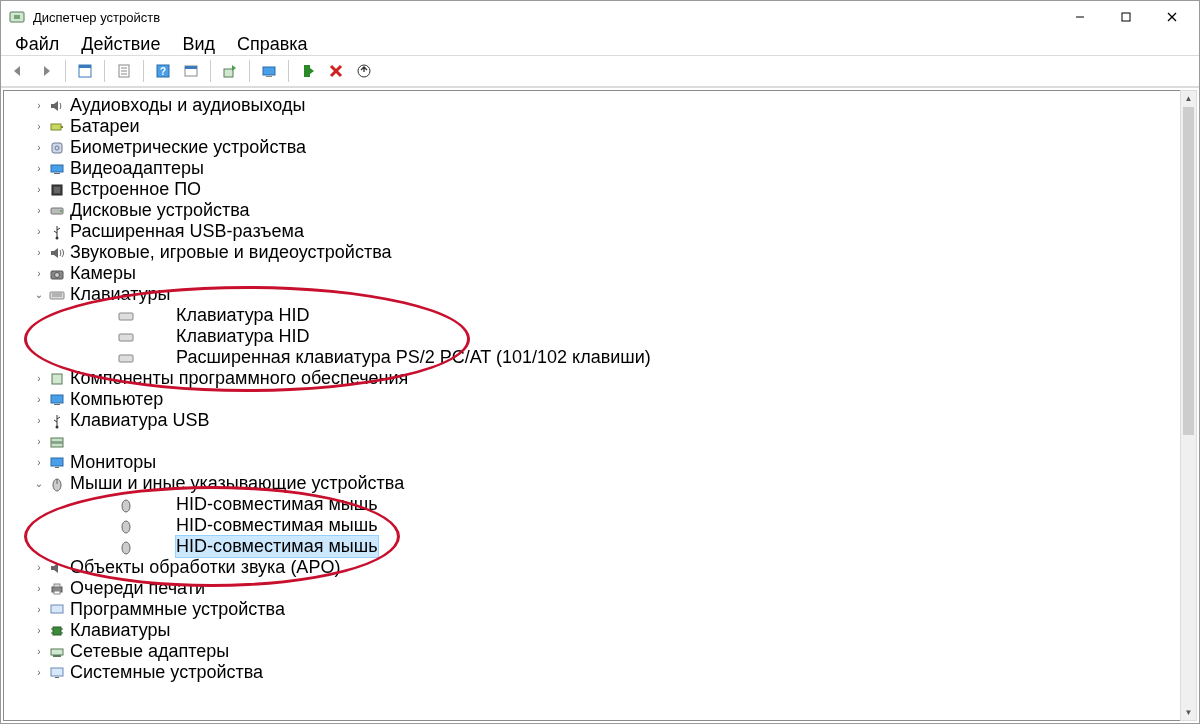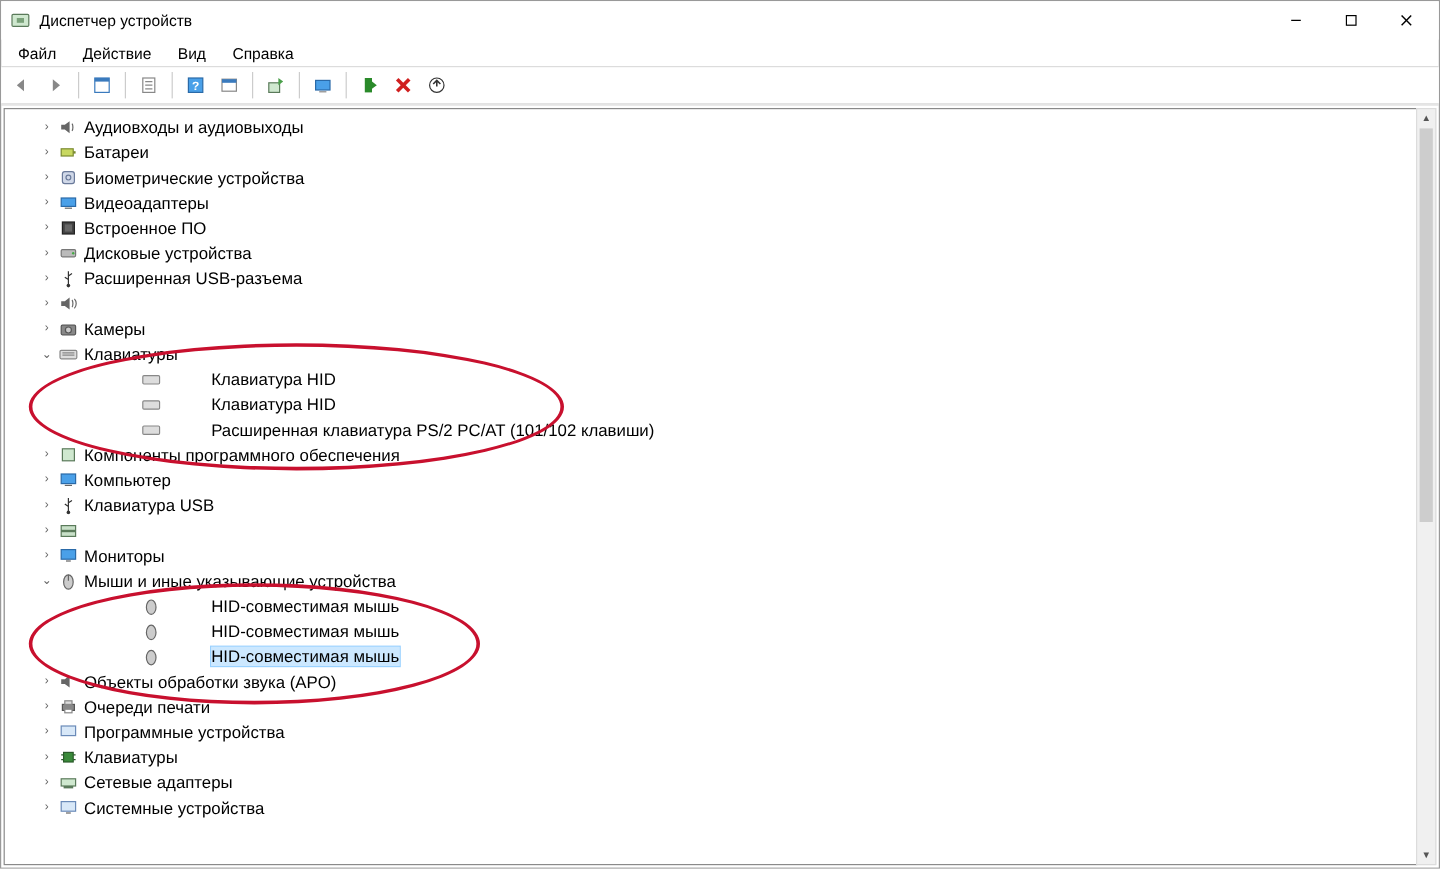--- a/index.html
+++ b/index.html
@@ -46,21 +46,21 @@
     font-size: 10px;
     color:#000;
     cursor: default;
   }
   
   .menubar {
     height: 22px;
     display: flex;
     align-items: center;
     padding: 0 4px;
-    font-size: 13px;
+    font-size: 18px;
     gap: 2px;
   }
   .menuitem {
     padding: 1px 10px;
     cursor: default;
   }
   
   .toolbar {
     height: 30px;
     border-top: 1px solid #dcdcdc;
@@ -110,21 +110,21 @@
     color:#666; font-size:10px; margin-right: 2px;
     user-select:none;
   }
   .chev.empty { visibility: hidden; }
   .ic {
     width: 18px; height: 16px;
     display:inline-flex; align-items:center; justify-content:center;
     margin-right: 4px;
   }
   .ic svg { width:16px; height:16px; }
-  .label { font-size: 14px; }
+  .label { font-size: 18px; }
   .label.sel { background:#cce8ff; outline:1px solid #99d1ff; }
   
   .vscroll {
     position:absolute; right:2px; top:2px; bottom:2px;
     width:15px; background:#f0f0f0; border:1px solid #dcdcdc;
   }
   .vscroll .btn { height:15px; display:flex;align-items:center;justify-content:center;font-size:8px;color:#555;}
   .vscroll .track { position:absolute; top:16px; bottom:16px; left:0; right:0;}
   .vscroll .thumb { position:absolute; left:2px; right:2px; top:0; height:55%; background:#cdcdcd; border-radius:0;}
   .vscroll .btn.bottom { position:absolute; bottom:0; left:0; right:0;}
@@ -332,20 +332,21 @@
         </div>
 
         <div class="node lvl1">
           <span class="chev">›</span>
           <span class="ic">
               <svg viewBox="0 0 16 16">
                 <path d="M2 6h3l4-3v10l-4-3H2z" fill="#666"></path>
                 <path d="M11 5c1 1 1 5 0 6M13 4c2 2 2 6 0 8" fill="none" stroke="#666"></path>
               </svg>
             </span>
+          <span class="label">Звуковые, игровые и видеоустройства</span>
         </div>
 
         <div class="node lvl1">
           <span class="chev">›</span>
           <span class="ic">
               <svg viewBox="0 0 16 16">
                 <rect x="2" y="5" width="12" height="8" rx="1" fill="#888" stroke="#555"></rect>
                 <circle cx="8" cy="9" r="2.5" fill="#ccc" stroke="#555"></circle>
               </svg>
             </span>

